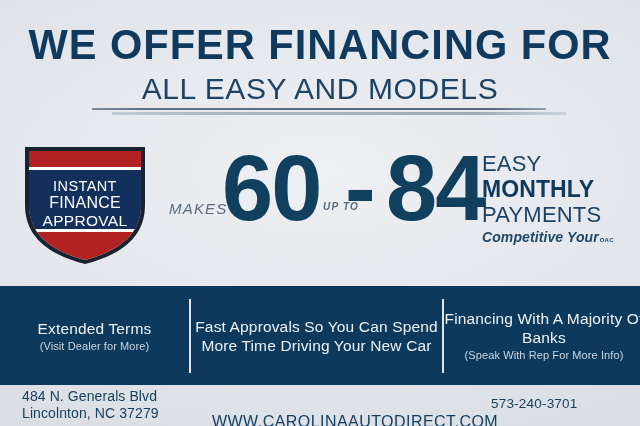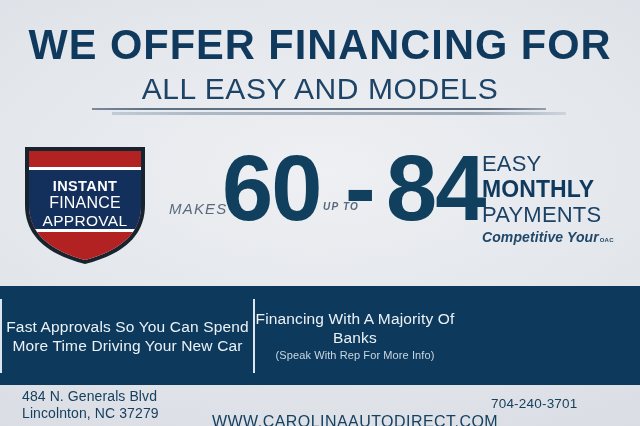--- a/index.html
+++ b/index.html
@@ -58,21 +58,21 @@
   .shield {
     position:absolute; left:20px; top:143px;
     width:130px; height:122px;
   }
   .shield svg { display:block; width:130px; height:122px; }
   .shield-text {
     position:absolute; left:0; top:0; width:130px; height:122px;
     display:flex; flex-direction:column; align-items:center; justify-content:center;
     pointer-events:none;
   }
-  .sh-l1 { font-size:14.5px; color:#ffffff; letter-spacing:0.4px; line-height:16px; font-weight:700; }
+  .sh-l1 { font-size:14.5px; color:#ffffff; letter-spacing:0.4px; line-height:16px; font-weight:400; }
   .sh-l2 { font-size:16px; color:#ffffff; letter-spacing:0.2px; line-height:18px; font-weight:normal; }
   .sh-l3 { font-size:15.5px; color:#ffffff; letter-spacing:0.3px; line-height:18px; font-weight:400; }
 
   
   .offer { position:absolute; left:160px; top:138px; width:480px; height:130px; }
 
   .lbl-from {
     position:absolute; left:9px; top:62px;
     font-size:15px; font-style:italic; color:#5a6a7c; letter-spacing:1.2px;
     font-weight:400;
@@ -205,34 +205,38 @@
     <div class="right-stack">
       <div class="rs-easy">EASY</div>
       <div class="rs-monthly">MONTHLY</div>
       <div class="rs-payments">PAYMENTS</div>
       <div class="rs-rates"><span>Competitive Your</span><span class="rs-oac">OAC</span></div>
     </div>
   </div>
 
   <div class="band">
     <div class="band-inner">
+      <div class="col col-1">
+        <div class="col-title">Extended Terms</div>
+        <div class="col-sub">(Visit Dealer for More)</div>
+      </div>
       <div class="vdiv"></div>
       <div class="col col-2">
         <div class="col-title">Fast Approvals So You Can Spend More Time Driving Your New Car</div>
       </div>
       <div class="vdiv"></div>
       <div class="col col-3">
         <div class="col-title">Financing With A Majority Of Banks</div>
         <div class="col-sub">(Speak With Rep For More Info)</div>
       </div>
     </div>
   </div>
 
   <div class="footer">
     <div class="addr">
       <div>484 N. Generals Blvd</div>
       <div>Lincolnton, NC 37279</div>
     </div>
     <div class="web">WWW.CAROLINAAUTODIRECT.COM</div>
-    <div class="phone">704-240-3701</div>
+    <div class="phone">573-240-3701</div>
   </div>
 
 </div>
 
 </body></html>

